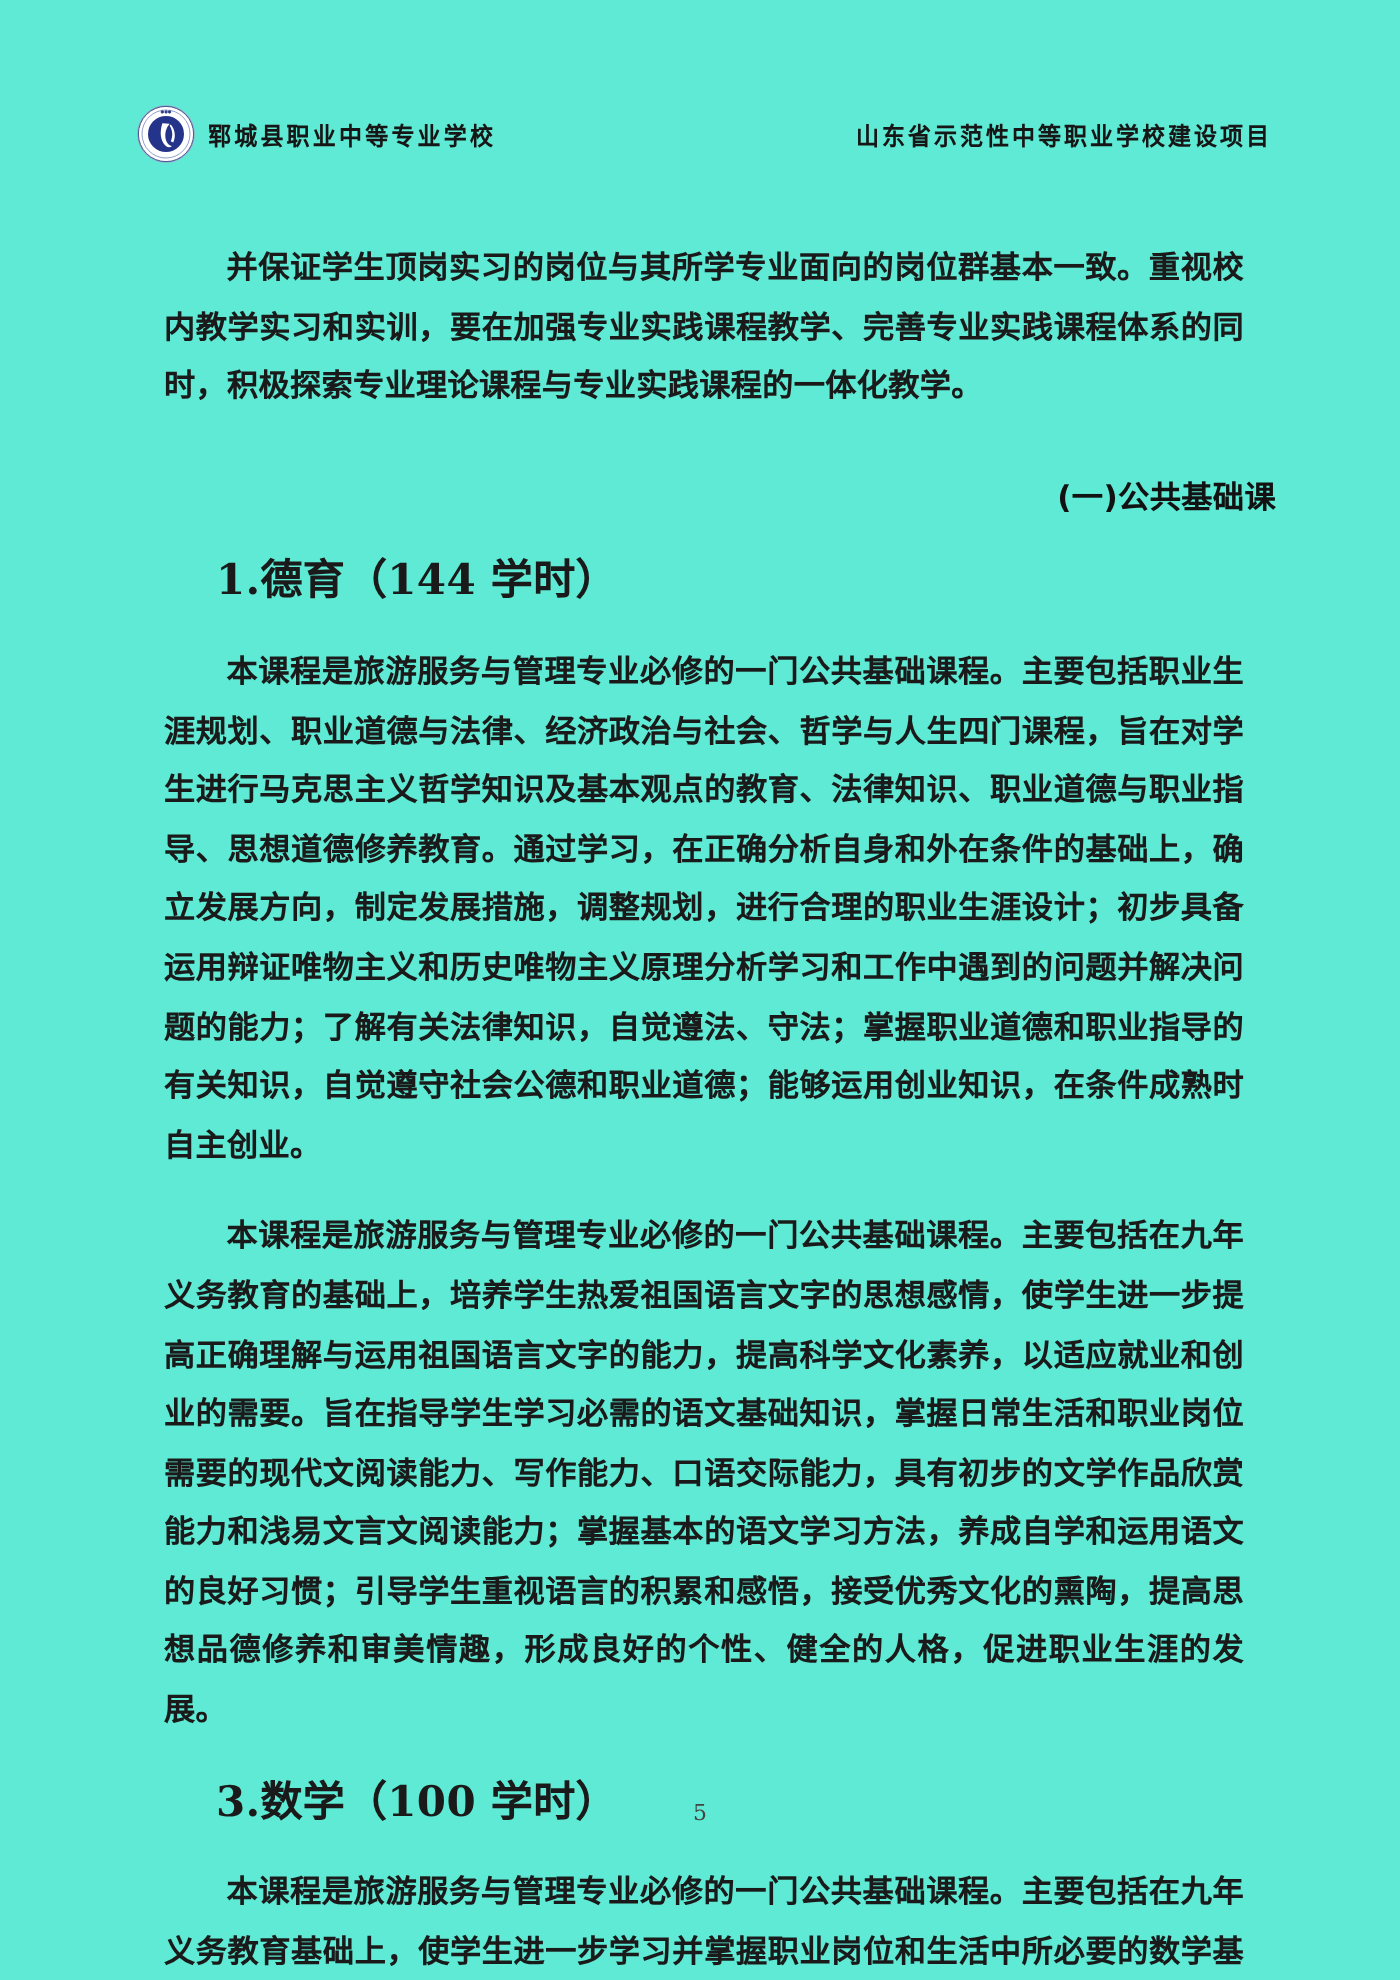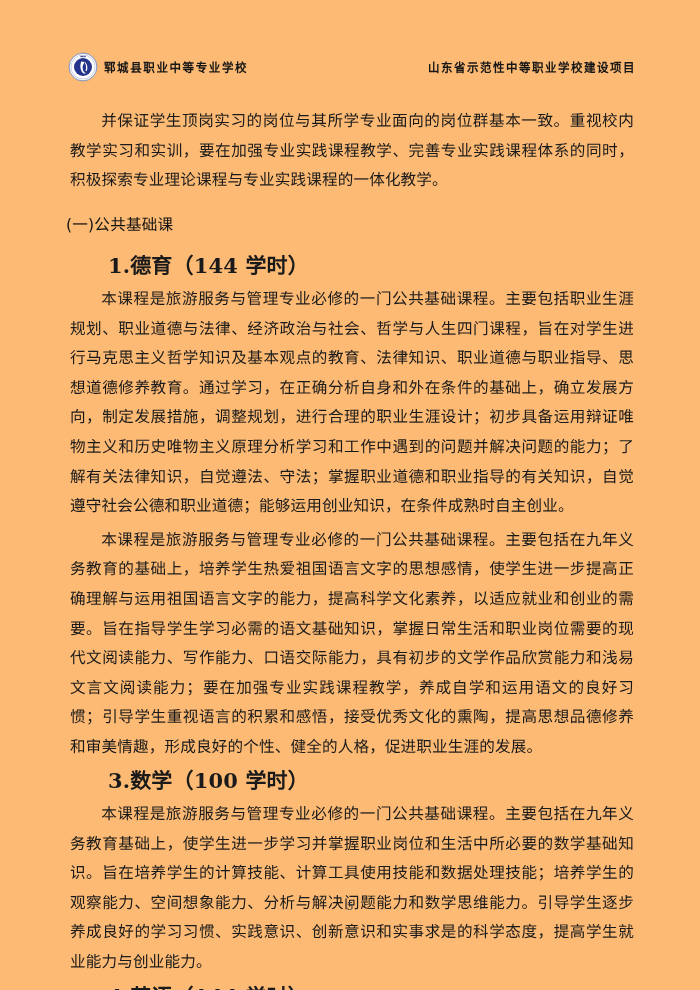--- a/index.html
+++ b/index.html
@@ -13,21 +13,21 @@
     height: 990px;
     position: relative;
     font-family: "DejaVu Serif", "Liberation Serif", serif;
     color: #141414;
     overflow: hidden;
   }
 
   .page {
     position: absolute;
     inset: 0;
-    background: #fdba74;
+    background: #5eead4;
     padding: 0;
   }
 
   
   .doc-header {
     position: absolute;
     top: 48px;
     left: 68px;
     right: 62px;
     height: 38px;
@@ -72,43 +72,44 @@
 
   
   .doc-body {
     position: absolute;
     top: 103px;
     left: 66px;
     width: 572px;
   }
 
   .para {
-    margin: 4px;
+    margin: 16px;
     font-size: 15.6px;
     line-height: 29.6px;
     letter-spacing: 0.15px;
     text-align: justify;
     text-justify: inter-ideograph;
-    font-weight: normal;
+    font-weight: bold;
     color: #1a1a1a;
     font-family: "DejaVu Serif", "Liberation Serif", serif;
   }
   .para.indent {
     text-indent: 2em;
   }
 
   .section-heading {
     margin: 0;
     font-size: 15.6px;
     line-height: 29.6px;
-    font-weight: normal;
+    font-weight: bold;
     letter-spacing: 0.2px;
     text-indent: 0;
     color: #121212;
     font-family: "DejaVu Sans", "Liberation Sans", sans-serif;
+    text-align: right;
   }
   .spacer-sm { height: 11px; }
 
   .course-title {
     margin: 0;
     font-size: 21px;
     line-height: 29.6px;
     font-weight: bold;
     text-indent: 2em;
     letter-spacing: 0.15px;
@@ -156,21 +157,21 @@
 
     <div class="spacer-sm"></div>
 
     <p class="section-heading">(一)公共基础课</p>
 
     <div class="spacer-sm"></div>
 
     <p class="course-title">1.德育（144 学时）</p>
     <p class="para indent">本课程是旅游服务与管理专业必修的一门公共基础课程。主要包括职业生涯规划、职业道德与法律、经济政治与社会、哲学与人生四门课程，旨在对学生进行马克思主义哲学知识及基本观点的教育、法律知识、职业道德与职业指导、思想道德修养教育。通过学习，在正确分析自身和外在条件的基础上，确立发展方向，制定发展措施，调整规划，进行合理的职业生涯设计；初步具备运用辩证唯物主义和历史唯物主义原理分析学习和工作中遇到的问题并解决问题的能力；了解有关法律知识，自觉遵法、守法；掌握职业道德和职业指导的有关知识，自觉遵守社会公德和职业道德；能够运用创业知识，在条件成熟时自主创业。</p>
 
-    <p class="para indent">本课程是旅游服务与管理专业必修的一门公共基础课程。主要包括在九年义务教育的基础上，培养学生热爱祖国语言文字的思想感情，使学生进一步提高正确理解与运用祖国语言文字的能力，提高科学文化素养，以适应就业和创业的需要。旨在指导学生学习必需的语文基础知识，掌握日常生活和职业岗位需要的现代文阅读能力、写作能力、口语交际能力，具有初步的文学作品欣赏能力和浅易文言文阅读能力；要在加强专业实践课程教学，养成自学和运用语文的良好习惯；引导学生重视语言的积累和感悟，接受优秀文化的熏陶，提高思想品德修养和审美情趣，形成良好的个性、健全的人格，促进职业生涯的发展。</p>
+    <p class="para indent">本课程是旅游服务与管理专业必修的一门公共基础课程。主要包括在九年义务教育的基础上，培养学生热爱祖国语言文字的思想感情，使学生进一步提高正确理解与运用祖国语言文字的能力，提高科学文化素养，以适应就业和创业的需要。旨在指导学生学习必需的语文基础知识，掌握日常生活和职业岗位需要的现代文阅读能力、写作能力、口语交际能力，具有初步的文学作品欣赏能力和浅易文言文阅读能力；掌握基本的语文学习方法，养成自学和运用语文的良好习惯；引导学生重视语言的积累和感悟，接受优秀文化的熏陶，提高思想品德修养和审美情趣，形成良好的个性、健全的人格，促进职业生涯的发展。</p>
 
     <p class="course-title">3.数学（100 学时）</p>
     <p class="para indent">本课程是旅游服务与管理专业必修的一门公共基础课程。主要包括在九年义务教育基础上，使学生进一步学习并掌握职业岗位和生活中所必要的数学基础知识。旨在培养学生的计算技能、计算工具使用技能和数据处理技能；培养学生的观察能力、空间想象能力、分析与解决问题能力和数学思维能力。引导学生逐步养成良好的学习习惯、实践意识、创新意识和实事求是的科学态度，提高学生就业能力与创业能力。</p>
 
     <p class="course-title">4.英语（144 学时）</p>
 
   </div>
 
   <div class="page-number">5</div>
 

